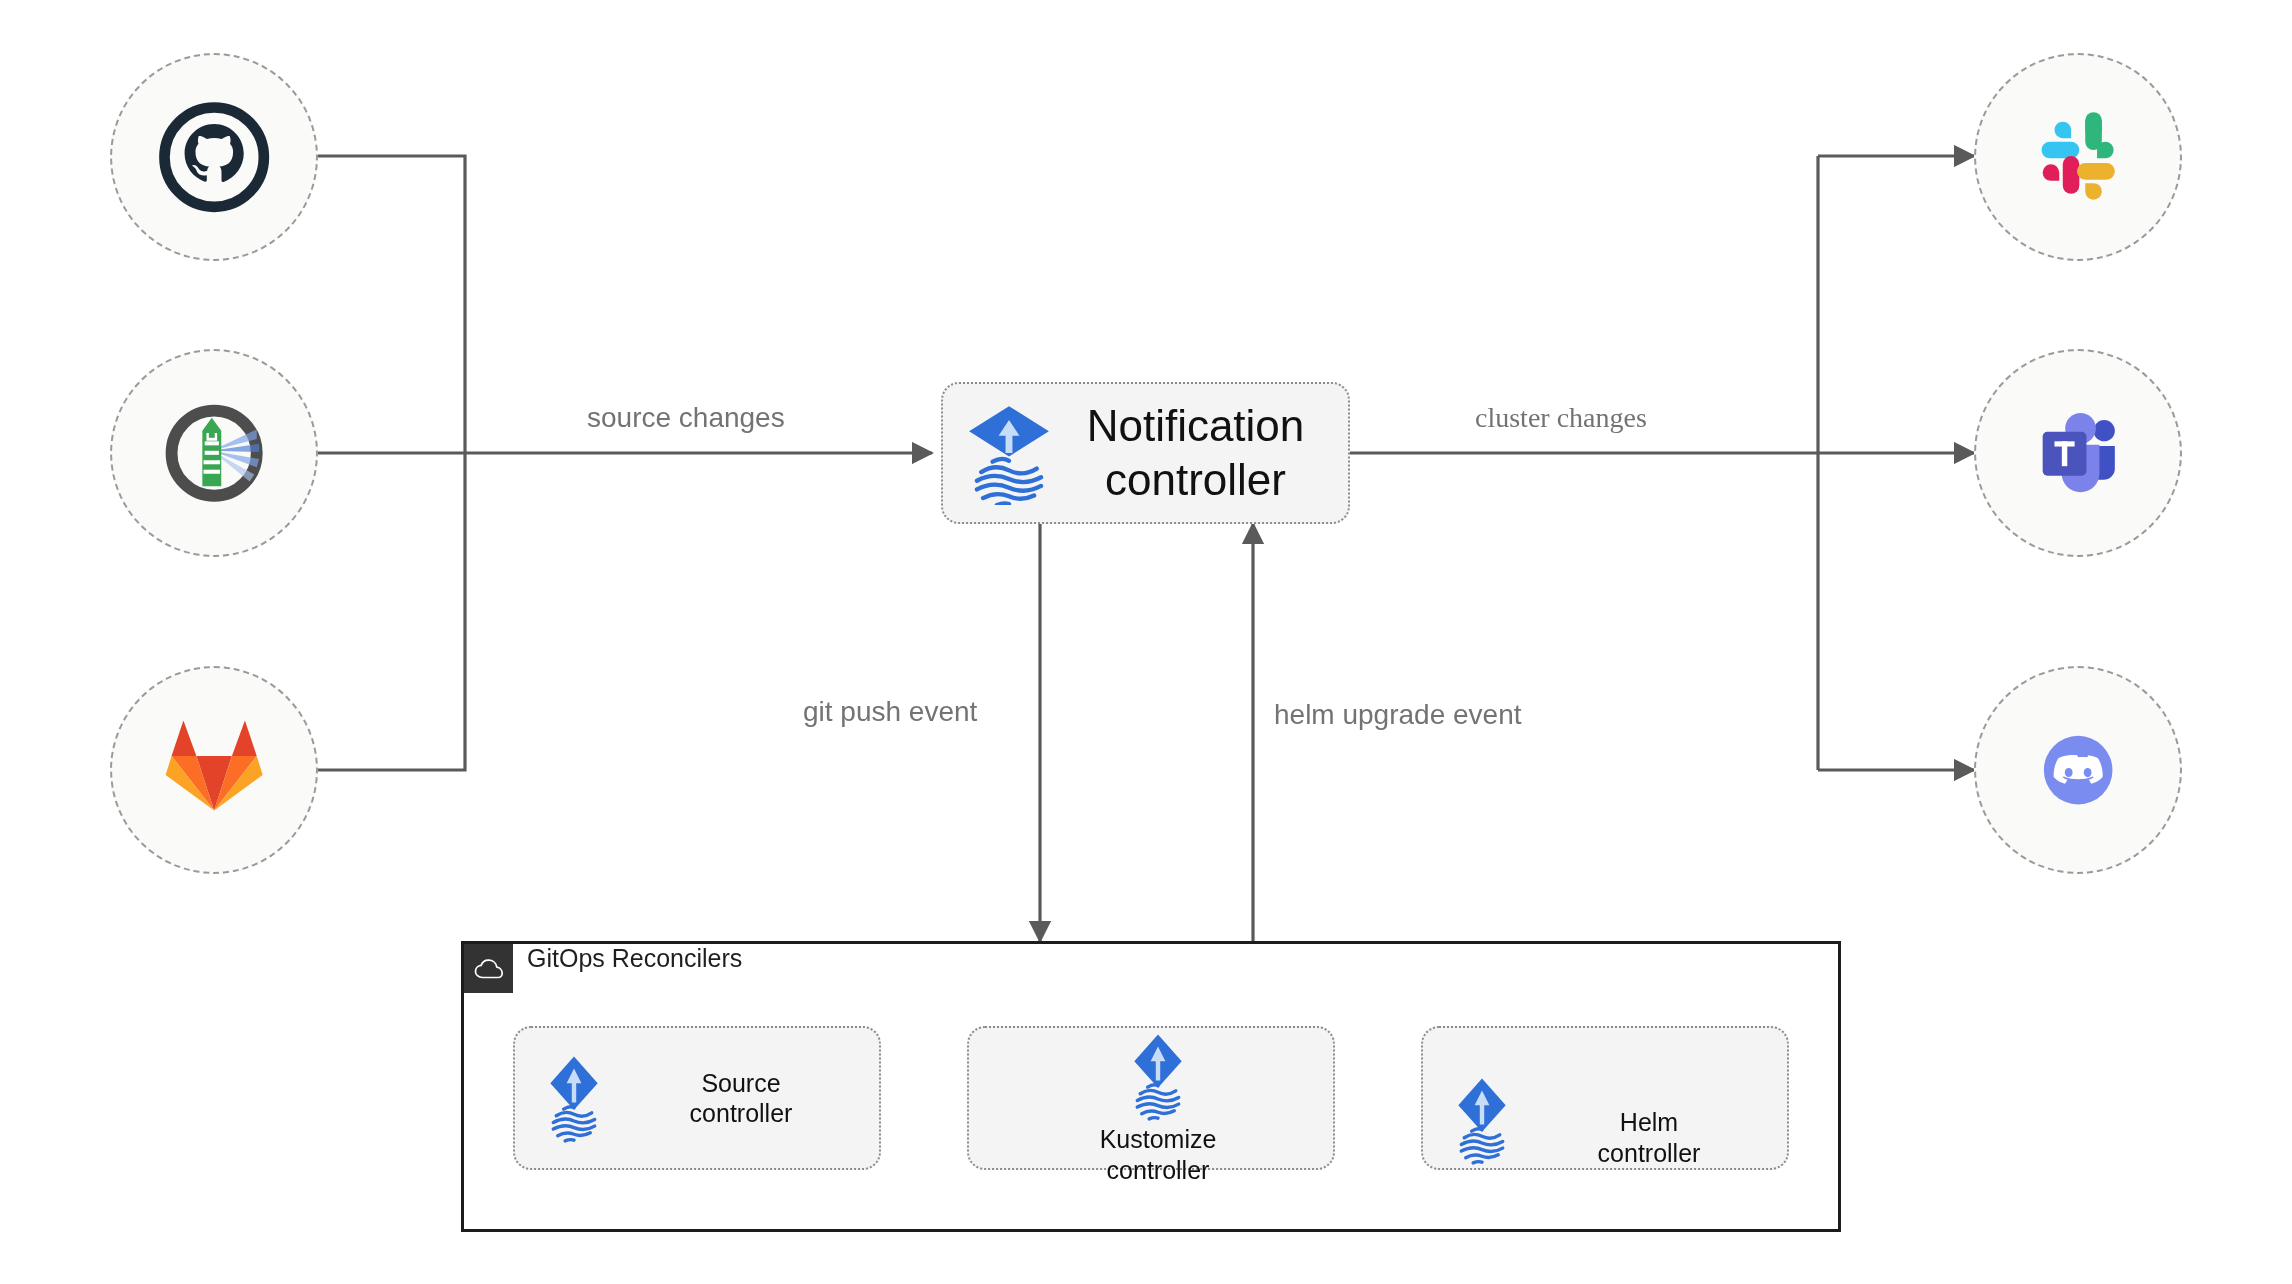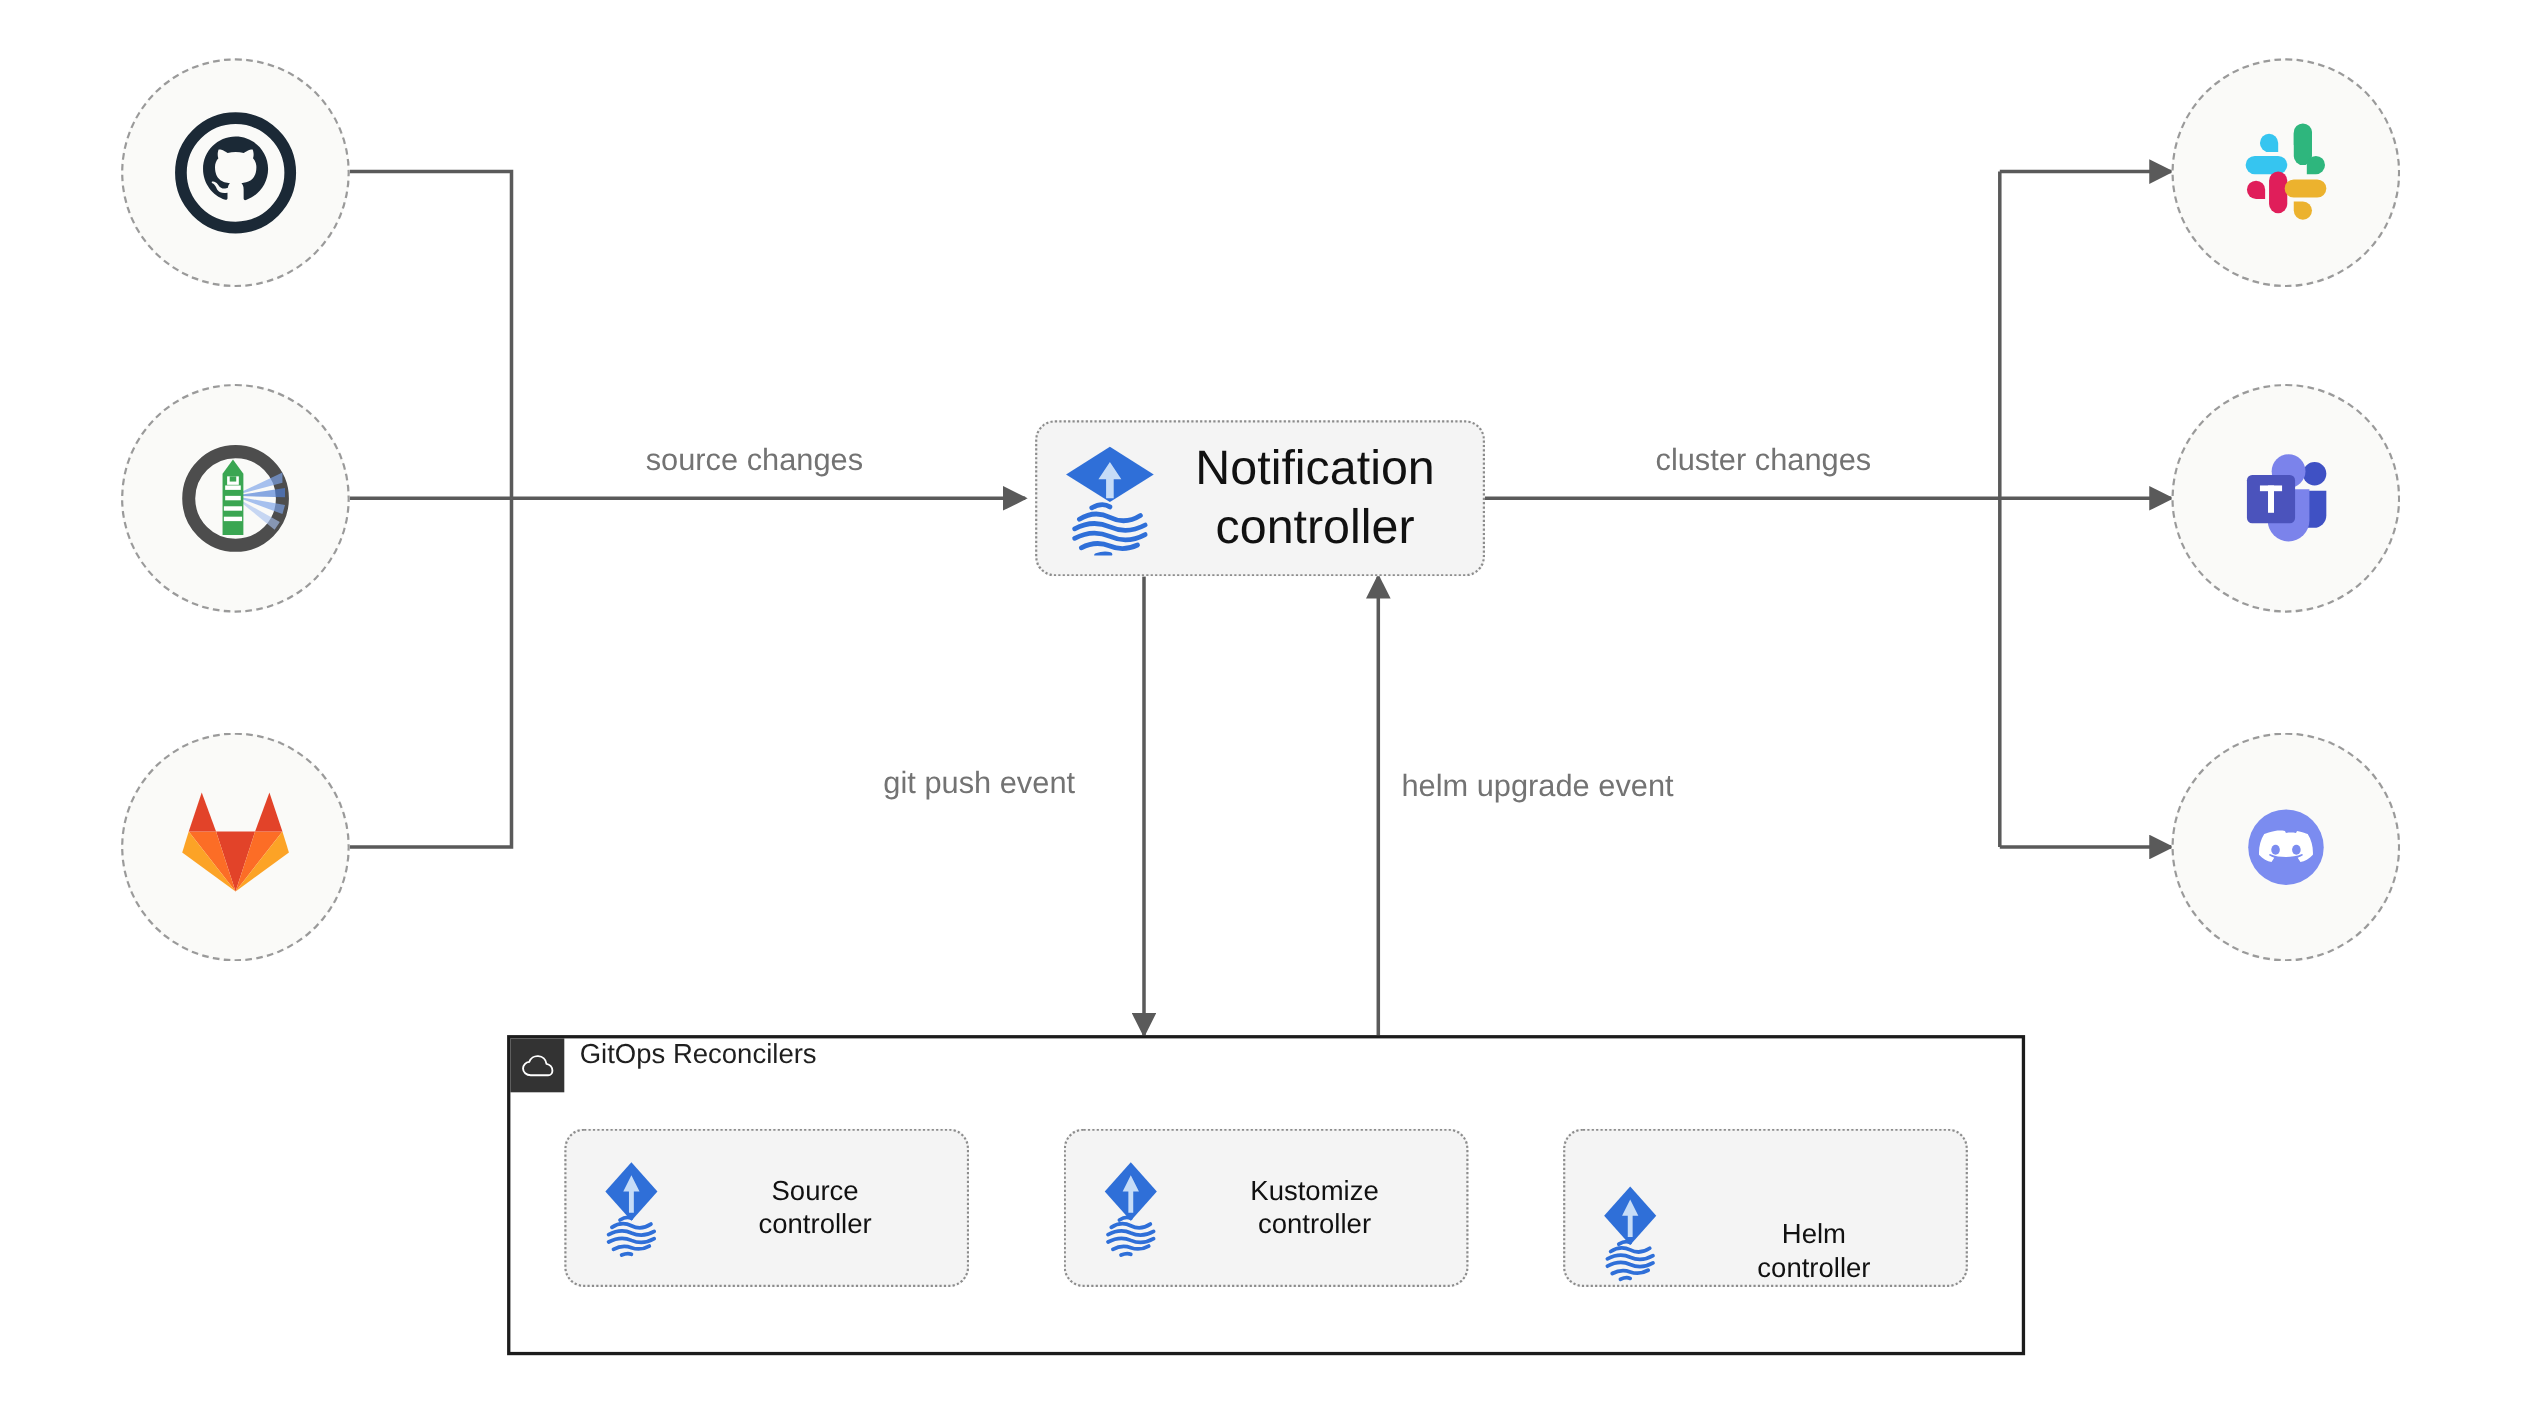--- a/index.html
+++ b/index.html
@@ -78,21 +78,21 @@
 
   .reconciler-card {
     top: 1026px;
     width: 368px;
     height: 144px;
     padding: 0 8px 0 22px;
   }
   .reconciler-card .card-icon { width: 74px; height: 96px; }
   .reconciler-card .card-label { font-size: 25px; }
   #source-controller    { left: 513px; }
-  #kustomize-controller { left: 967px; }
+  #kustomize-controller { left: 967px; flex-direction: column; }
   #helm-controller      { left: 1421px; align-items: flex-end; }
 
   
   #gitops-group {
     position: absolute;
     left: 461px;
     top: 941px;
     width: 1380px;
     height: 291px;
     box-sizing: border-box;
@@ -127,21 +127,21 @@
   .edge-label {
     position: absolute;
     font-size: 28px;
     color: #737373;
     white-space: nowrap;
     background: #ffffff;
     padding: 0 9px;
     line-height: 1.1;
   }
   #label-source-changes { left: 578px;  top: 403px; }
-  #label-cluster-changes{ left: 1496px; top: 403px; }
+  #label-cluster-changes{ left: 1466px; top: 403px; font-family: Liberation Serif, serif; }
   #label-git-push       { left: 794px;  top: 697px; }
   #label-helm-upgrade   { left: 1265px; top: 700px; }
 </style>
 </head>
 <body>
 
 <div id="canvas">
 
   <svg id="wires" viewBox="0 0 2292 1284" xmlns="http://www.w3.org/2000/svg">
     <defs>

